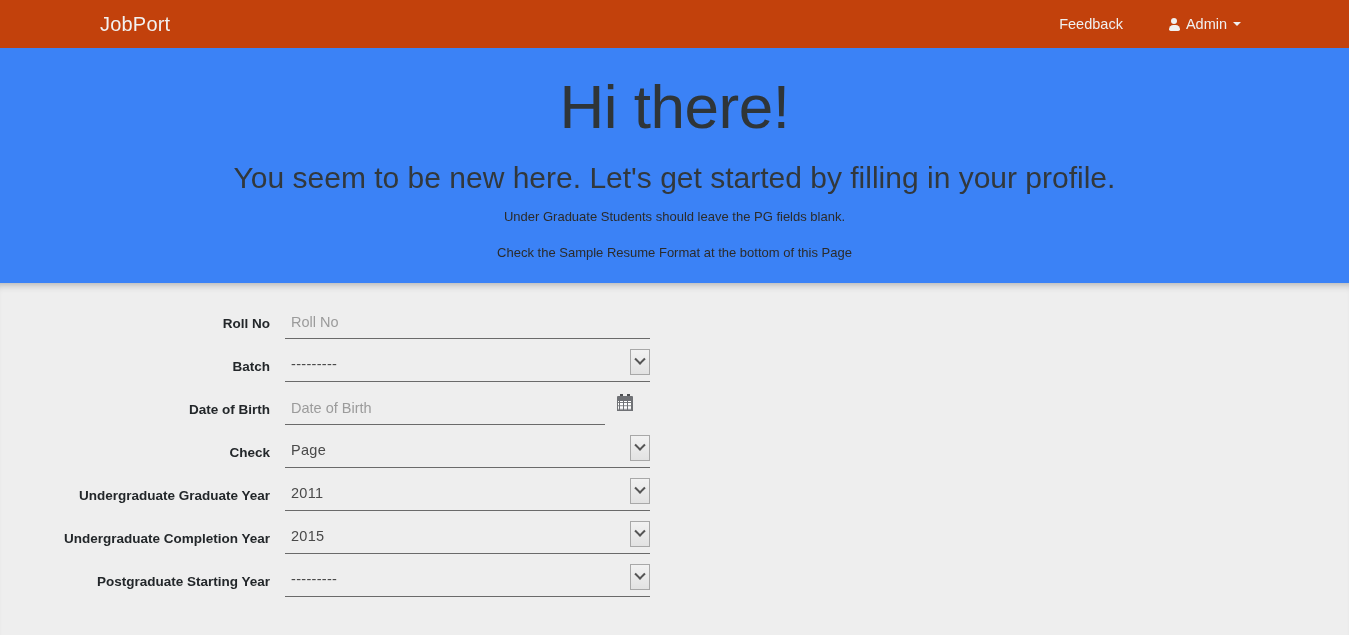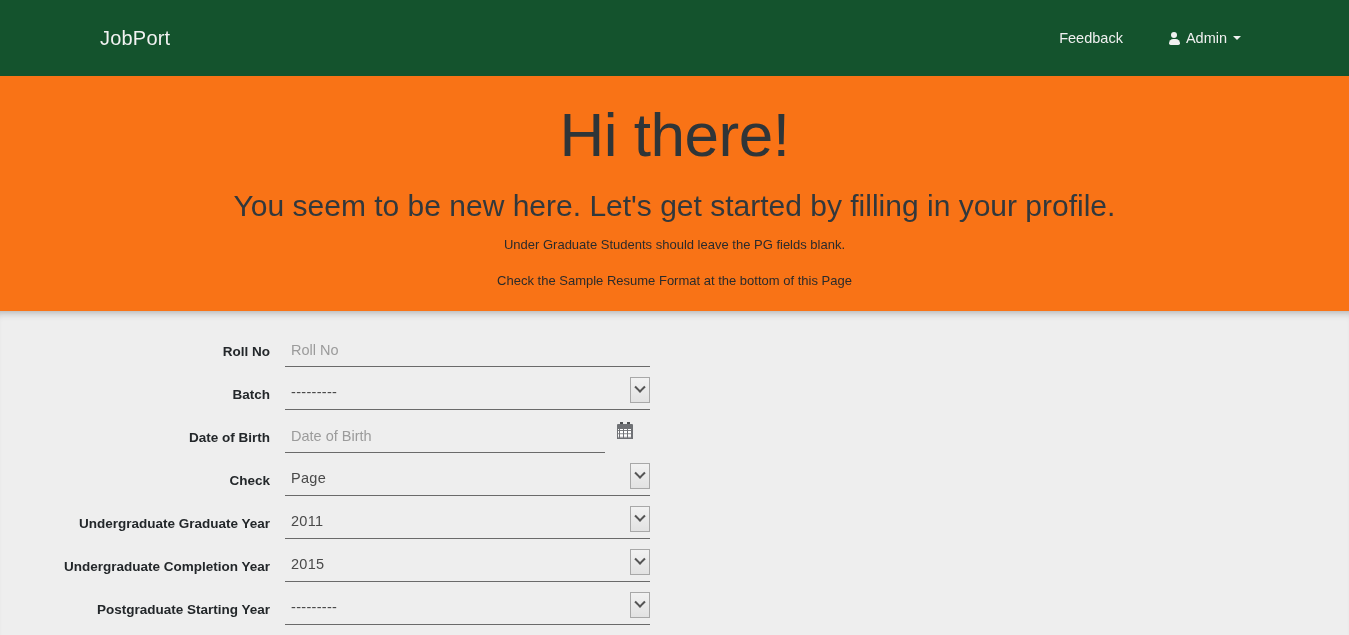--- a/index.html
+++ b/index.html
@@ -10,22 +10,22 @@
     width: 1349px;
     height: 635px;
     overflow: hidden;
     background: #eeeeee;
     font-family: "Liberation Sans", sans-serif;
     -webkit-font-smoothing: antialiased;
   }
 
   
   .navbar {
-    height: 76px;
-    background: #14532d;
+    height: 48px;
+    background: #c2410c;
     display: flex;
     align-items: center;
     position: relative;
   }
   .brand {
     margin-left: 100px;
     color: #f2f2f2;
     font-size: 20px;
     line-height: 20px;
     letter-spacing: 0.2px;
@@ -81,21 +81,21 @@
     margin-left: 6px;
     width: 0;
     height: 0;
     border-left: 4px solid transparent;
     border-right: 4px solid transparent;
     border-top: 4px solid #f0f0f0;
   }
 
   
   .hero {
-    background: #f97316;
+    background: #3b82f6;
     padding-top: 22px;
     padding-bottom: 24px;
     text-align: center;
   }
   .hero h1 {
     margin: 0;
     font-size: 62px;
     line-height: 74px;
     font-weight: 300;
     color: #2f3538;

